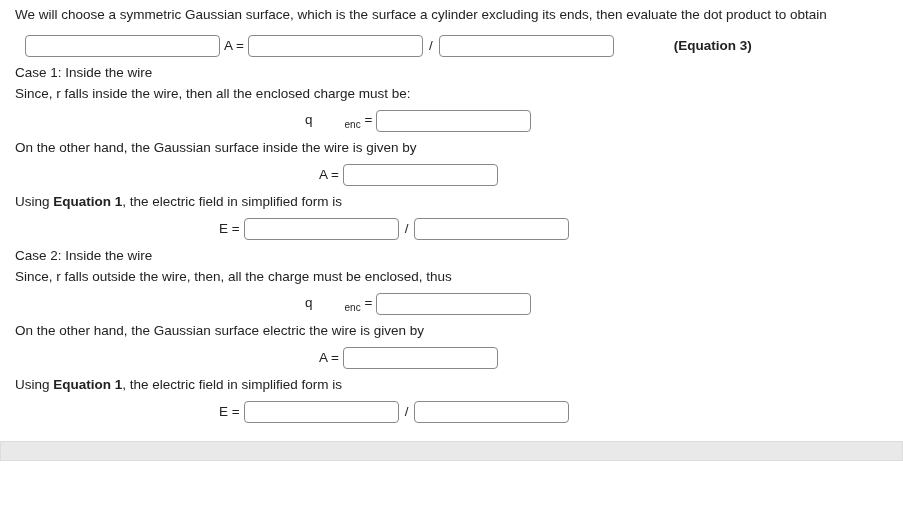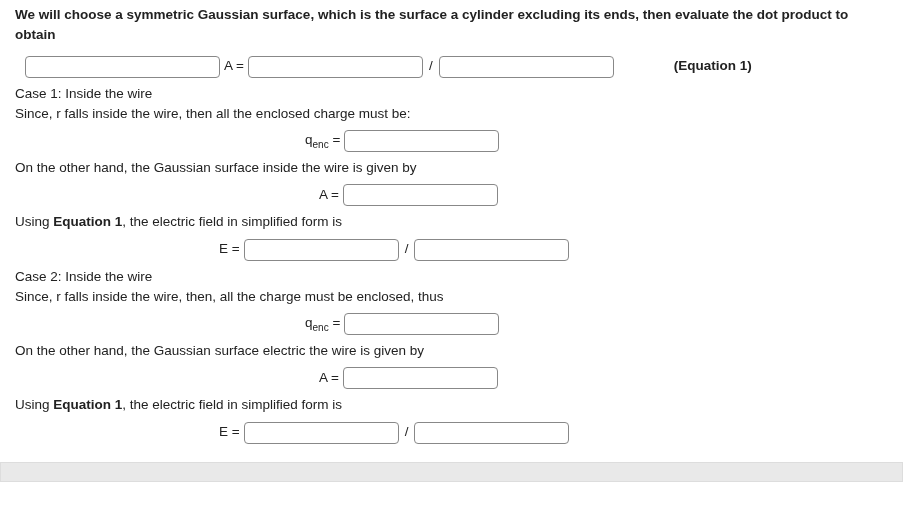--- a/index.html
+++ b/index.html
@@ -4,40 +4,40 @@
 <style>
   body {
     margin: 0;
     padding: 5px 15px;
     font-family: Arial, Helvetica, sans-serif;
     font-size: 13.5px;
     color: #222;
     line-height: 1.5;
     background: #fff;
   }
-  .intro { margin-bottom: 10px; font-weight: bold; }
+  .intro { margin-bottom: 10px; }
   .eq-row {
     display: flex;
     align-items: center;
     margin: 6px 0;
   }
   input[type="text"] {
     border: 1px solid #888;
     border-radius: 4px;
     height: 22px;
     padding: 1px 4px;
     font-size: 13px;
     box-sizing: border-box;
   }
   .w-big { width: 195px; }
   .w-med { width: 175px; }
   .w-sm  { width: 155px; }
   .lbl { margin: 0 4px; }
   .slash { margin: 0 6px; }
-  .sub { vertical-align: sub; font-size: 10px; }
+  .sub { vertical-align: sub; font-size: 10px; padding-left: 32px; }
   .bold { font-weight: bold; }
   .footer-bar {
     margin-top: 18px;
     height: 18px;
     background: #e9e9e9;
     border: 1px solid #ddd;
     margin-left: -15px;
     margin-right: -15px;
   }
   .eq-note { margin-left: 60px; }
@@ -50,21 +50,21 @@
 <body>
 
 <div class="intro">We will choose a symmetric Gaussian surface, which is the surface a cylinder excluding its ends, then evaluate the dot product to obtain</div>
 
 <div class="eq-row indent-small">
   <input type="text" class="w-big" style="">
   <span class="lbl">A =</span>
   <input type="text" class="w-med" style="">
   <span class="slash">/</span>
   <input type="text" class="w-med" style="">
-  <span class="bold eq-note">(Equation 1)</span>
+  <span class="bold eq-note">(Equation 3)</span>
 </div>
 
 <div>Case 1: Inside the wire</div>
 <div>Since, r falls inside the wire, then all the enclosed charge must be:</div>
 
 <div class="eq-row center-block">
   <span>
     <span>q</span><span class="sub">enc</span><span> =</span>
   </span>
   <span style="width:4px"></span>
@@ -83,21 +83,21 @@
 </div>
 
 <div class="eq-row e-block">
   <span class="lbl">E =</span>
   <input type="text" class="w-sm" style="">
   <span class="slash">/</span>
   <input type="text" class="w-sm" style="">
 </div>
 
 <div>Case 2: Inside the wire</div>
-<div>Since, r falls inside the wire, then, all the charge must be enclosed, thus</div>
+<div>Since, r falls outside the wire, then, all the charge must be enclosed, thus</div>
 
 <div class="eq-row center-block">
   <span>
     <span>q</span><span class="sub">enc</span><span> =</span>
   </span>
   <span style="width:4px"></span>
   <input type="text" class="w-sm" style="">
 </div>
 
 <div>On the other hand, the Gaussian surface electric the wire is given by</div>

